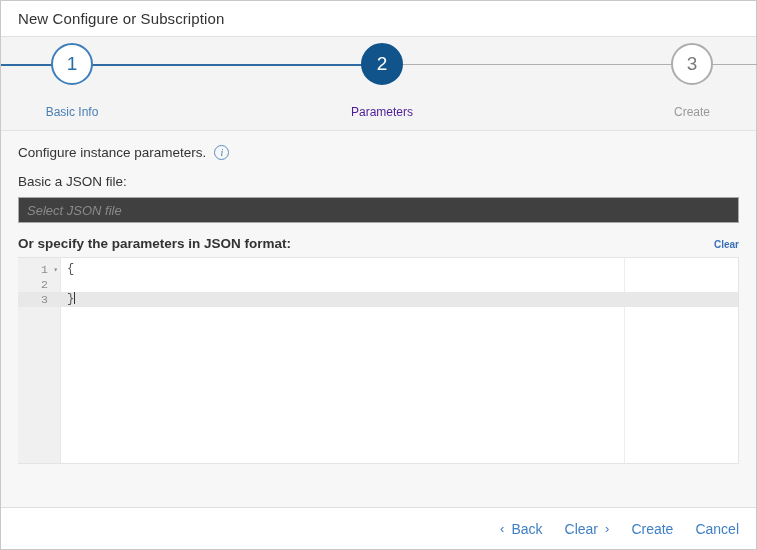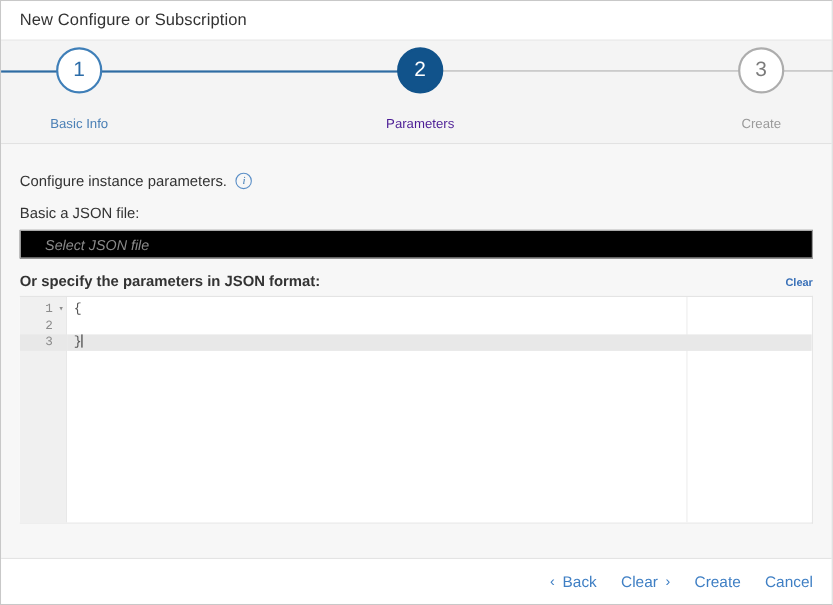--- a/index.html
+++ b/index.html
@@ -108,21 +108,21 @@
     flex: 1 1 auto;
     background: #f7f7f7;
     padding: 0 17px;
     position: relative;
     box-sizing: border-box;
   }
   .line-configure {
     display: flex;
     align-items: center;
     gap: 8px;
-    margin-top: 26px;
+    margin-top: 14px;
     font-size: 13.5px;
     color: #333333;
   }
   .info-icon {
     width: 15px;
     height: 15px;
     border-radius: 50%;
     border: 1.3px solid #5b8fc7;
     color: #3d7ab5;
     font-size: 10px;
@@ -142,25 +142,25 @@
   .upload-row {
     margin-top: 8px;
     display: flex;
     align-items: stretch;
     gap: 5px;
   }
   .file-input {
     flex: 1 1 auto;
     height: 26px;
     border: 1px solid #a9a9a9;
-    background: #000000;
-    box-sizing: border-box;
-    display: flex;
-    align-items: center;
-    padding-left: 22px;
+    background: #404040;
+    box-sizing: border-box;
+    display: flex;
+    align-items: center;
+    padding-left: 8px;
   }
   .file-input .ph {
     font-style: italic;
     color: #8a8a8a;
     font-size: 13px;
   }
   .browse-btn {
     width: 82px;
     height: 26px;
     background: #0a6ed1;

